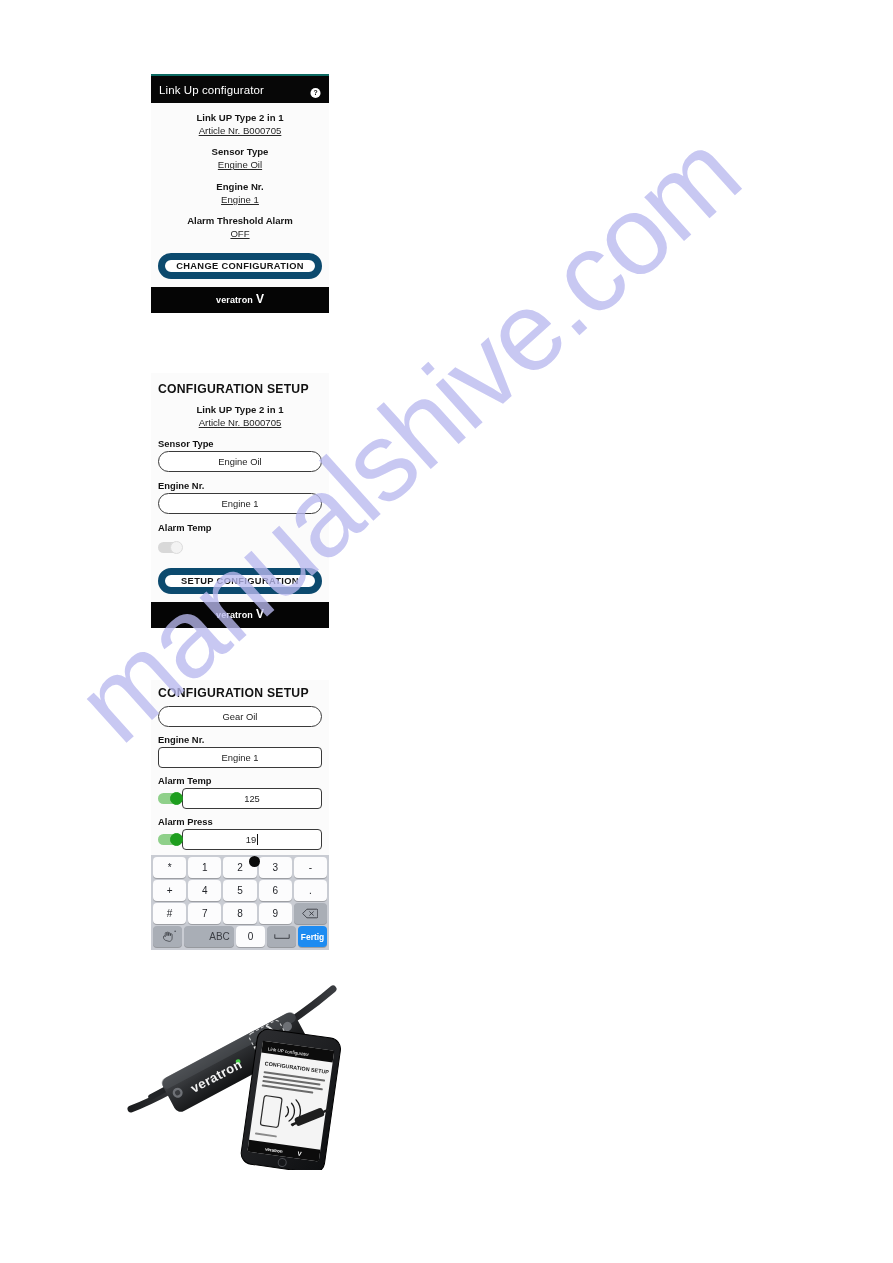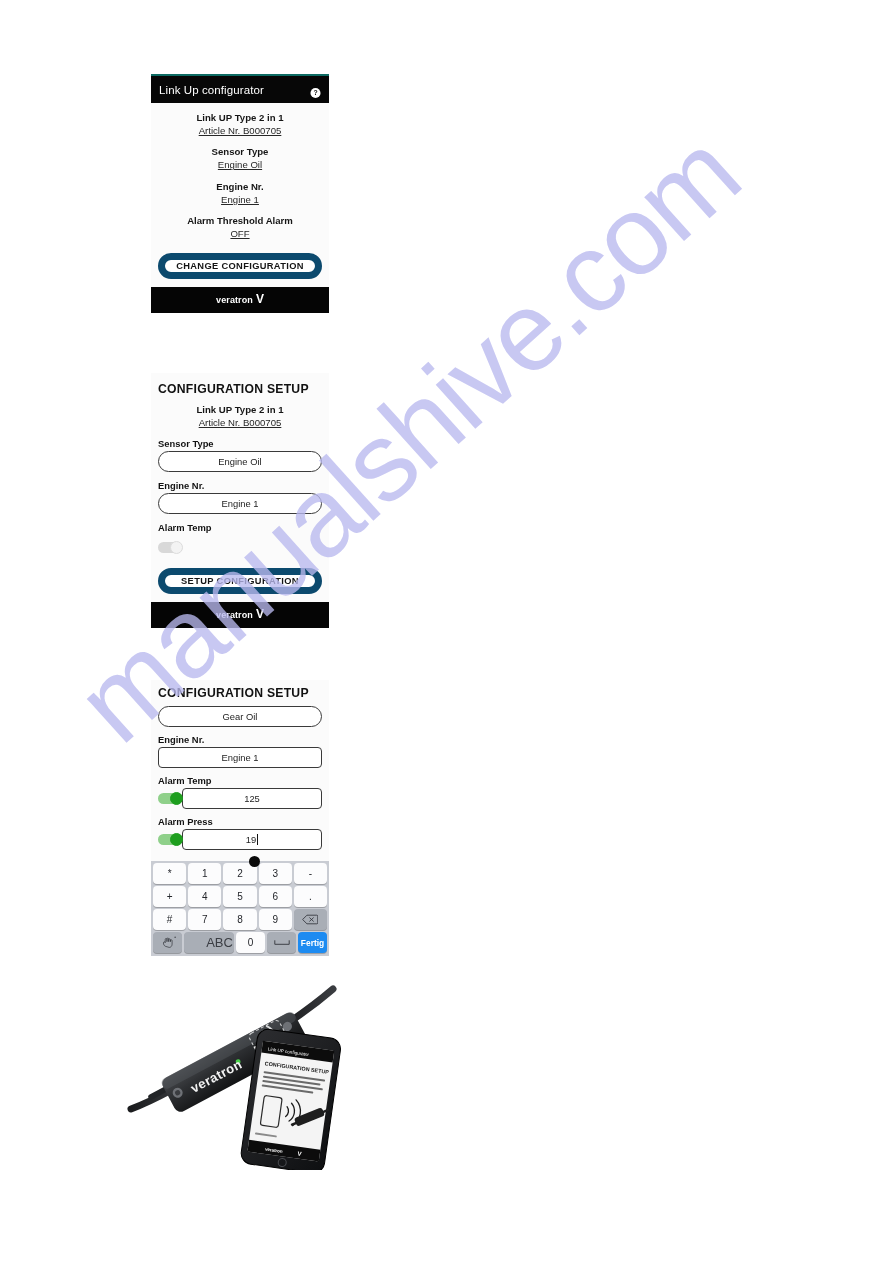--- a/index.html
+++ b/index.html
@@ -238,21 +238,21 @@
   .key.dark {
     background: #a9aeb6;
     box-shadow: 0 1px 0 rgba(0,0,0,.25);
   }
   .key.accent {
     background: #1d8bf1;
     color: #ffffff;
     font-size: 8.4px;
     font-weight: bold;
   }
-  .key.tiny { font-size: 13px; color: #3b3e44; padding-left: 21px; }
+  .key.tiny { font-size: 10px; color: #3b3e44; padding-left: 21px; }
   .key .sup {
     position: absolute;
     top: 2px; right: 6px;
     font-size: 5px;
     color: #3b3e44;
   }
 
   .touch-dot {
     position: absolute;
     width: 11px; height: 11px;
@@ -377,21 +377,21 @@
       <div class="sub-block" style="margin-bottom:7px;">
         <div class="sub-label">Alarm Temp</div>
         <div class="row-toggle">
           <span class="toggle on">
               <span class="knob"></span>
             </span>
           <span class="pill sq">125</span>
         </div>
       </div>
 
-      <div class="sub-block" style="margin-bottom:7px;">
+      <div class="sub-block" style="margin-bottom:1px;">
         <div class="sub-label">Alarm Press</div>
         <div class="row-toggle">
           <span class="toggle on">
               <span class="knob"></span>
             </span>
           <span class="pill sq">
               <span>19</span>
               <span class="cursor-caret"></span>
             </span>
         </div>

